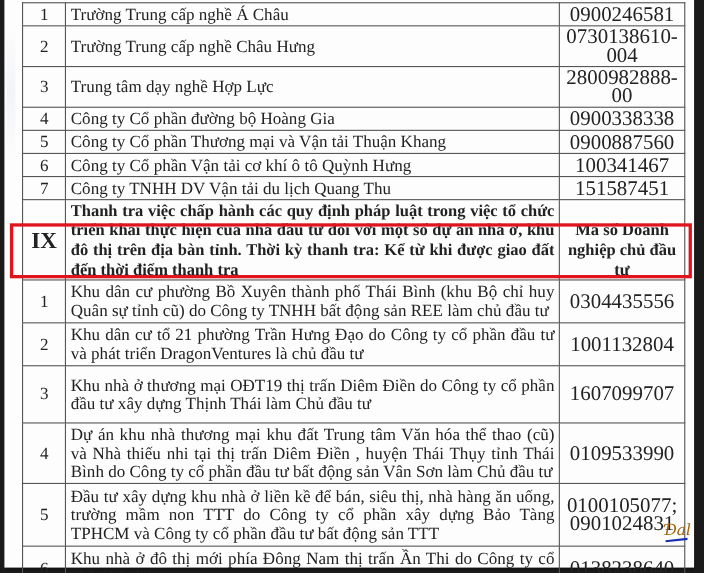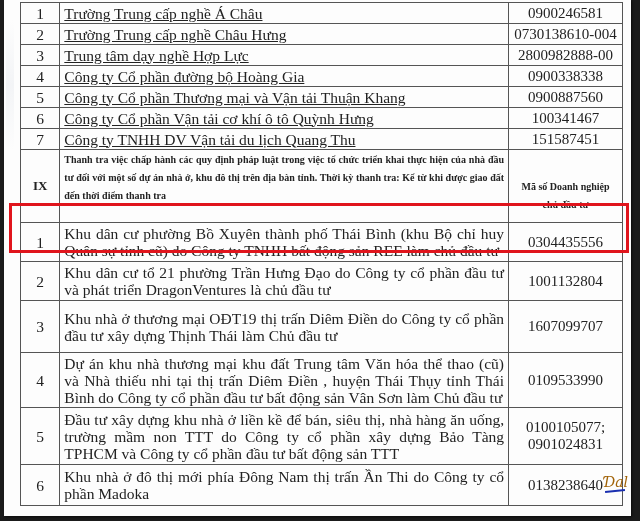--- a/index.html
+++ b/index.html
@@ -22,26 +22,26 @@
     font-size:15.5px;
     line-height:17px;
   }
   table.doc td {
     border:1.3px solid #555;
     padding:1px 4px;
     vertical-align:middle;
   }
   td.stt { width:30px; text-align:center; padding:0; }
   td.name { width:436px; }
-  td.code { width:104px; text-align:center; padding:0 2px; font-size:15px; }
+  td.code { width:104px; text-align:center; padding:0 2px; font-size:19px; }
   tr.short td { height:18px; }
-  tr.short td.name { padding-top:0; padding-bottom:0;text-decoration:underline; }
+  tr.short td.name { padding-top:0; padding-bottom:0; }
   td.just { text-align:justify; text-align-last:left; }
-  tr.section td { font-weight:bold; font-size:10px; line-height:18px; }
-  tr.section td.stt { font-size:13px; }
+  tr.section td { font-weight:bold; font-size:15px; line-height:18px; }
+  tr.section td.stt { font-size:21px; }
   tr.section td.name { height:70px; vertical-align:top; overflow:hidden; padding-top:1px; }
   .clip { height:70px; overflow:hidden; }
   .clip-code { height:70px; overflow:hidden; display:flex; flex-direction:column; justify-content:center; padding-top:19px; box-sizing:border-box; }
   tr.r2 td { height:36px; }
   tr.r3 td { height:49px; }
   tr.r4 td { height:52px; }
   tr.r5 td { height:54px; }
   tr.r6 td { height:38px; }
   .highlight {
     position:absolute; left:9px; top:203px; width:620px; height:50px;

